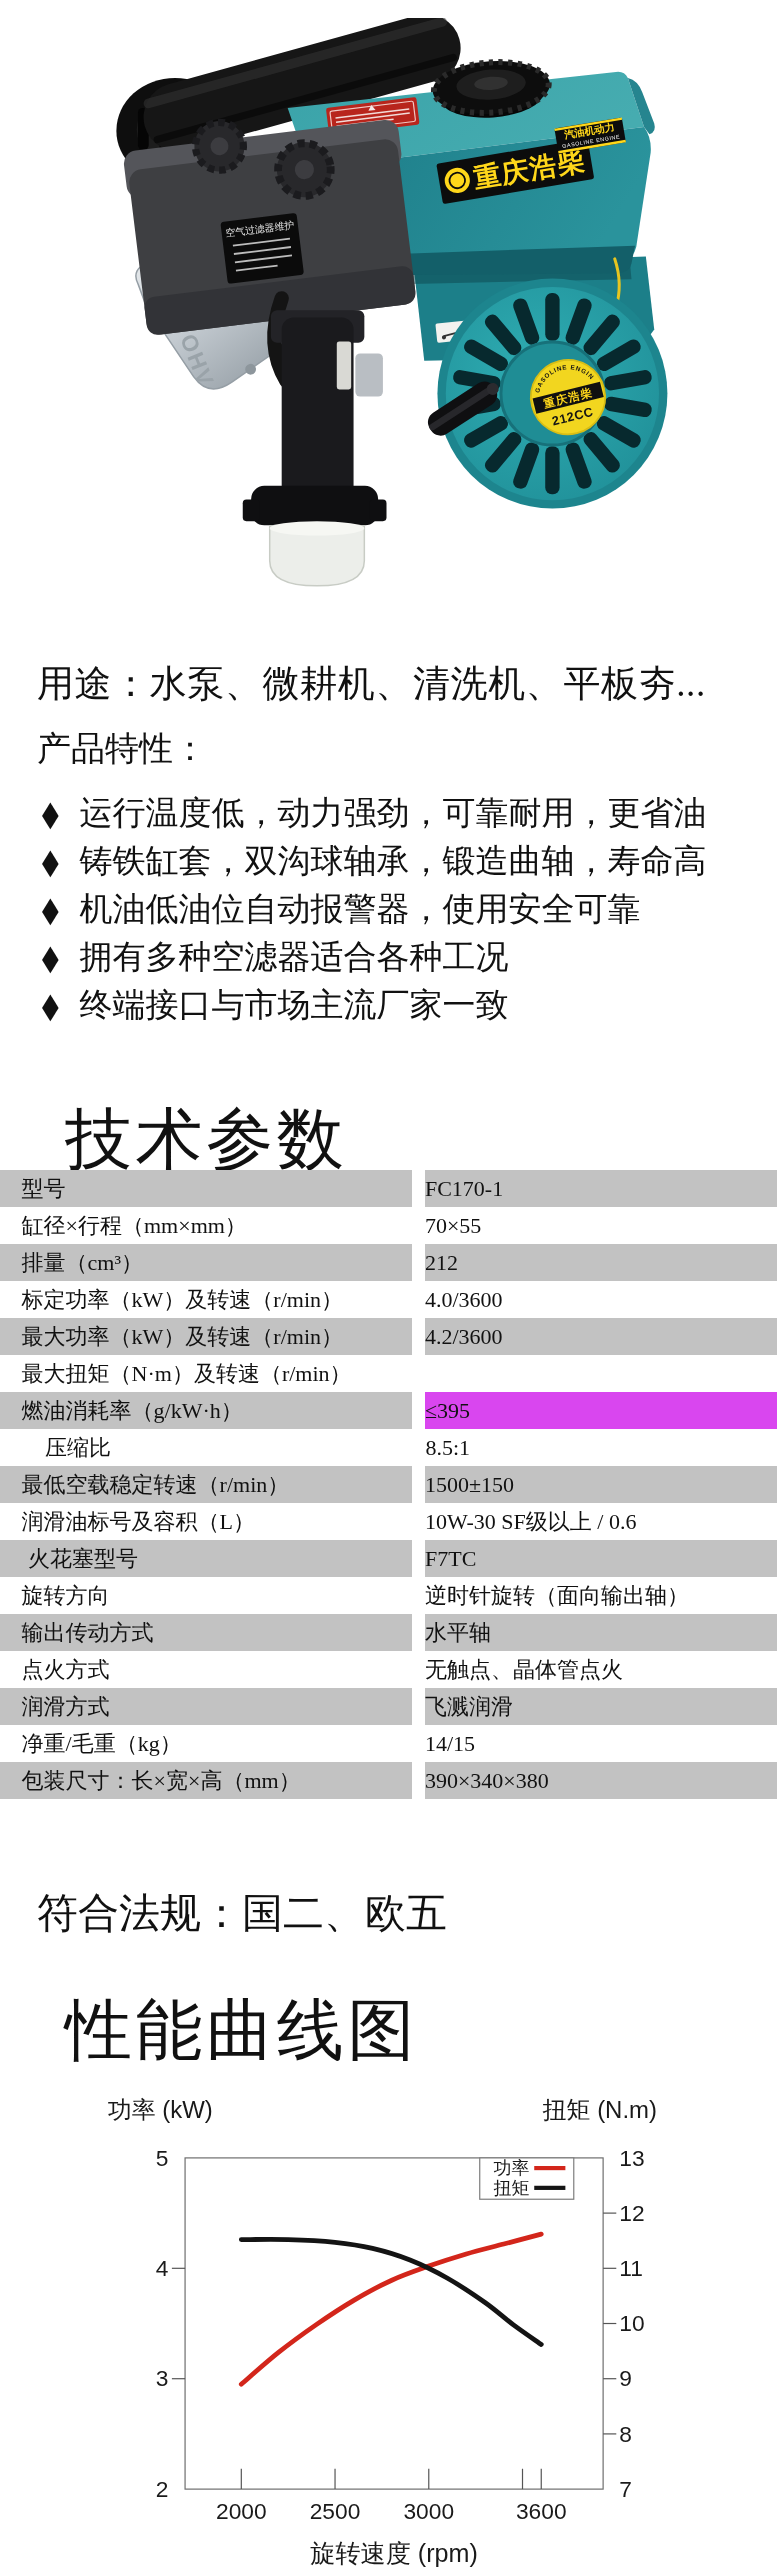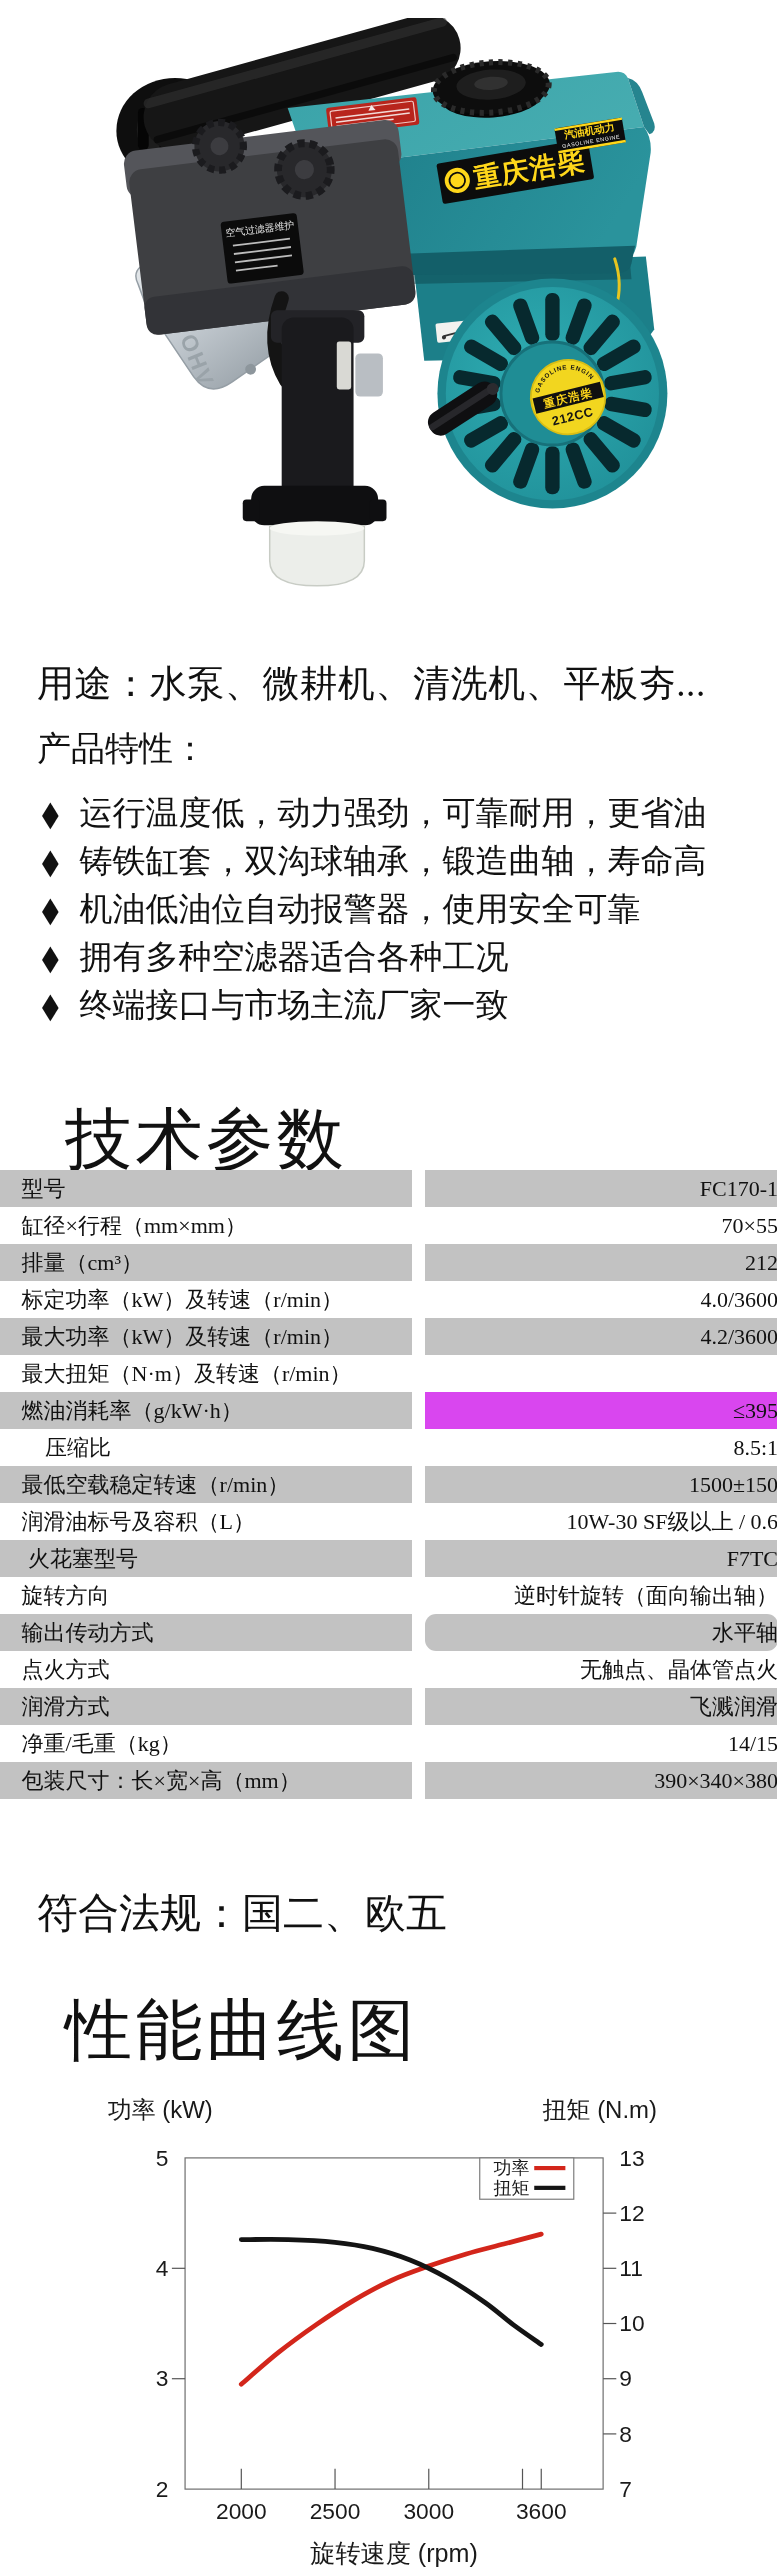--- a/index.html
+++ b/index.html
@@ -11,21 +11,21 @@
   #features-title{left:37px;top:726px;font-size:34px;}
   #features-list{left:37px;top:789px;list-style:none;margin:0;padding:0;}
   #features-list li{height:48px;display:flex;align-items:center;font-size:33px;white-space:nowrap;}
   .bullet{display:inline-block;transform:scaleX(.62);font-size:35px;margin-right:15.6px;line-height:1;}
   
   .big-title{left:29px;font-size:67px;letter-spacing:3.6px;white-space:nowrap;margin-left:36px;}
   
   #spec-table{left:0;top:1170px;width:778px;}
   .spec-row{display:flex;height:37px;}
   .spec-cell-label{width:430px;font-size:22px;line-height:37px;padding-left:21.6px;box-sizing:border-box;white-space:nowrap;}
-  .spec-cell-value{width:369px;margin-left:12.6px;font-size:22px;line-height:37px;text-align:right;white-space:nowrap;}
+  .spec-cell-value{width:369px;margin-left:12.6px;font-size:22px;line-height:37px;text-align:left;white-space:nowrap;}
   #compliance{left:37px;top:1886px;font-size:41px;white-space:nowrap;}
   
   #chart-svg{left:0;top:2083px;}
   #chart-svg text{font-family:"Liberation Sans","DejaVu Sans",sans-serif;fill:#1a1a1a;}
   
   #engine-svg{left:102px;top:18px;}
   #engine-svg text{font-family:"Liberation Sans","DejaVu Sans",sans-serif;}
 </style>
 </head>
 <body>
@@ -277,21 +277,21 @@
       <div class="spec-row">
         <div class="spec-cell-label" style="background: rgb(194, 194, 194); padding-left: 28px;">火花塞型号</div>
         <div class="spec-cell-value" style="background: rgb(194, 194, 194);">F7TC</div>
       </div>
       <div class="spec-row">
         <div class="spec-cell-label" style="background: rgb(255, 255, 255);">旋转方向</div>
         <div class="spec-cell-value" style="background: rgb(255, 255, 255);">逆时针旋转（面向输出轴）</div>
       </div>
       <div class="spec-row">
         <div class="spec-cell-label" style="background: rgb(194, 194, 194);">输出传动方式</div>
-        <div class="spec-cell-value" style="background: rgb(194, 194, 194); border-radius: 11px;">水平轴</div>
+        <div class="spec-cell-value" style="background: rgb(194, 194, 194);">水平轴</div>
       </div>
       <div class="spec-row">
         <div class="spec-cell-label" style="background: rgb(255, 255, 255);">点火方式</div>
         <div class="spec-cell-value" style="background: rgb(255, 255, 255);">无触点、晶体管点火</div>
       </div>
       <div class="spec-row">
         <div class="spec-cell-label" style="background: rgb(194, 194, 194);">润滑方式</div>
         <div class="spec-cell-value" style="background: rgb(194, 194, 194);">飞溅润滑</div>
       </div>
       <div class="spec-row">

